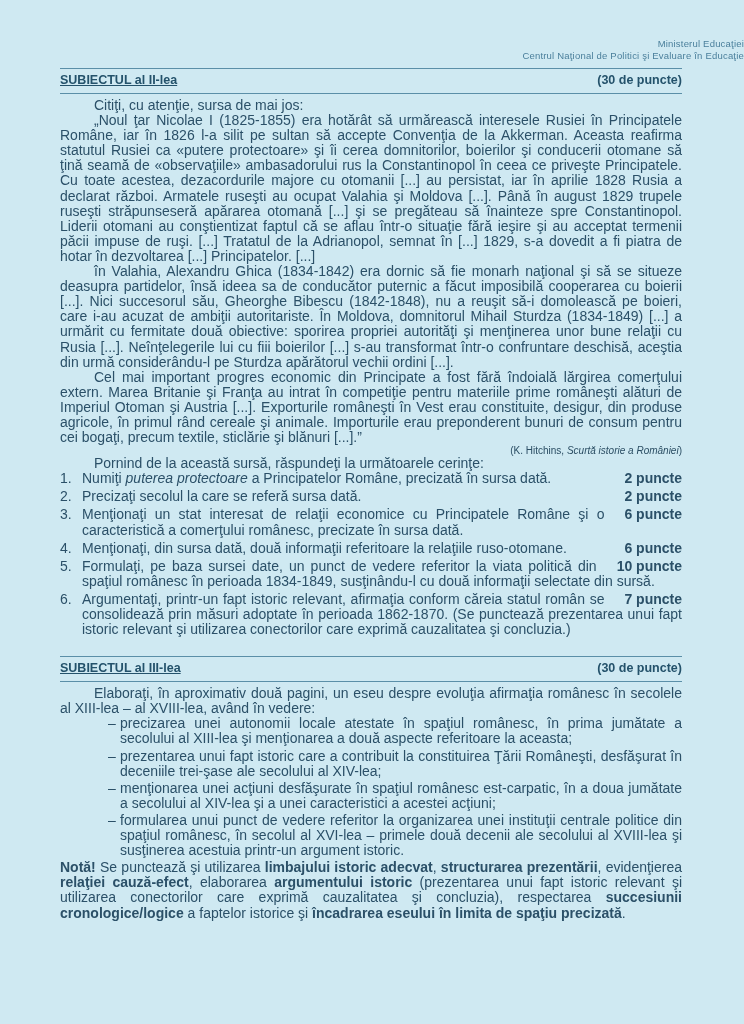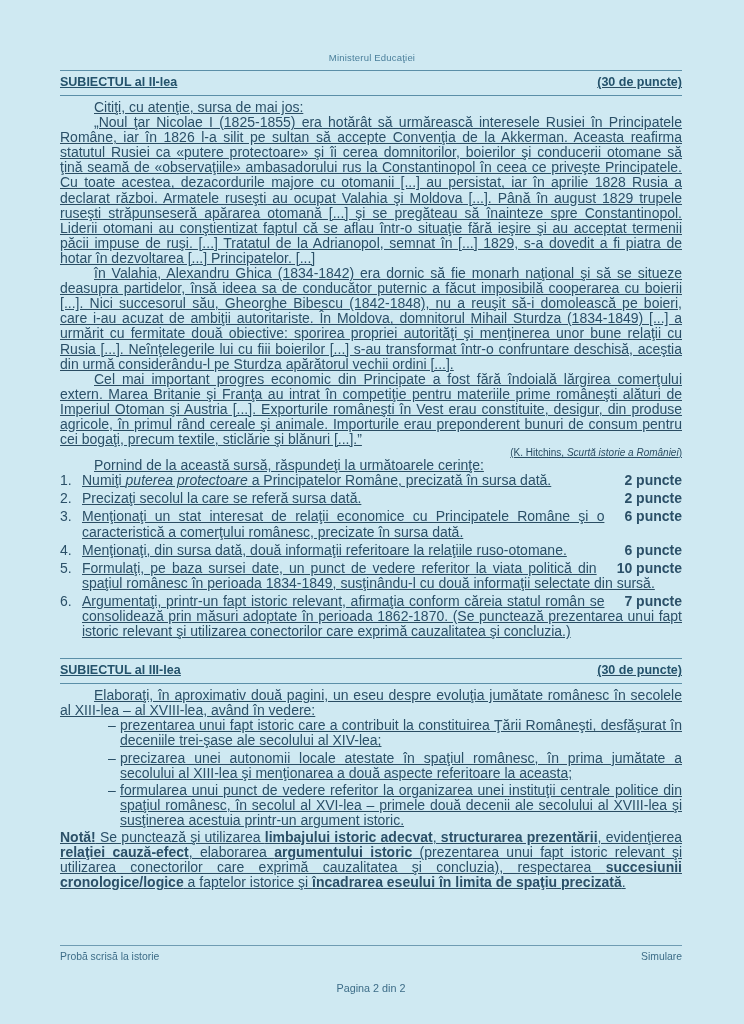--- a/index.html
+++ b/index.html
@@ -15,32 +15,31 @@
     overflow: hidden;
   }
   .page {
     position: relative;
     width: 744px;
     height: 1024px;
     box-sizing: border-box;
     padding: 0;
   }
   .header {
-    text-align: center;
+    text-align: right;
     font-size: 9.5px;
     line-height: 12px;
     color: #4a7f9b;
-    padding-top: 52px;
+    padding-top: 38px;
   }
   .header div {
     letter-spacing: 0.2px;
   }
   .content {
     margin: 0 62px 0 60px;
-    text-decoration: underline;
   }
   .rule {
     border: 0;
     border-top: 1px solid #5b8fa8;
     margin: 6px 0 4px 0;
   }
   .subject-line {
     display: flex;
     justify-content: space-between;
     align-items: baseline;
@@ -156,20 +155,21 @@
     bottom: 30px;
   }
 </style>
 </head>
 <body>
 
 <div class="page">
 
   <div class="header">
     <div>Ministerul Educaţiei</div>
+    <div>Centrul Naţional de Politici şi Evaluare în Educaţie</div>
   </div>
 
   <div class="content">
 
     <hr class="rule">
     <div class="subject-line">
       <span class="title">SUBIECTUL al II-lea</span>
       <span class="points">(30 de puncte)</span>
     </div>
     <hr class="rule">
@@ -215,34 +215,27 @@
 
     <div class="sec3-spacer"></div>
 
     <hr class="rule">
     <div class="subject-line">
       <span class="title">SUBIECTUL al III-lea</span>
       <span class="points">(30 de puncte)</span>
     </div>
     <hr class="rule">
 
-    <div class="txt essay-intro">Elaboraţi, în aproximativ două pagini, un eseu despre evoluţia jumătate românesc în secolele al XIII-lea – al XVIII-lea, având în vedere:</div>
+    <div class="txt essay-intro">Elaboraţi, în aproximativ două pagini, un eseu despre evoluţia afirmaţia românesc în secolele al XIII-lea – al XVIII-lea, având în vedere:</div>
 
     <ul class="bullets">
+      <li>precizarea unei autonomii locale atestate în spaţiul românesc, în prima jumătate a secolului al XIII-lea şi menţionarea a două aspecte referitoare la aceasta;</li>
       <li>prezentarea unui fapt istoric care a contribuit la constituirea Ţării Româneşti, desfăşurat în deceniile trei-şase ale secolului al XIV-lea;</li>
-      <li>precizarea unei autonomii locale atestate în spaţiul românesc, în prima jumătate a secolului al XIII-lea şi menţionarea a două aspecte referitoare la aceasta;</li>
+      <li>menţionarea unei acţiuni desfăşurate în spaţiul românesc est-carpatic, în a doua jumătate a secolului al XIV-lea şi a unei caracteristici a acestei acţiuni;</li>
       <li>formularea unui punct de vedere referitor la organizarea unei instituţii centrale politice din spaţiul românesc, în secolul al XVI-lea – primele două decenii ale secolului al XVIII-lea şi susţinerea acestuia printr-un argument istoric.</li>
     </ul>
 
     <div class="txt note"><span class="bold">Notă!</span><span> Se punctează şi utilizarea </span><span class="bold">limbajului istoric adecvat</span><span>, </span><span class="bold">structurarea prezentării</span><span>, evidenţierea </span><span class="bold">relaţiei cauză-efect</span><span>, elaborarea </span><span class="bold">argumentului istoric</span><span> (prezentarea unui fapt istoric relevant şi utilizarea conectorilor care exprimă cauzalitatea şi concluzia), respectarea </span><span class="bold">succesiunii cronologice/logice</span><span> a faptelor istorice şi </span><span class="bold">încadrarea eseului în limita de spaţiu precizată</span><span>.</span></div>
 
   </div>
 
-  <div class="footer-wrap">
-    <hr class="footer-rule">
-    <div class="footer">
-      <span>Probă scrisă la istorie</span>
-      <span>Simulare</span>
-    </div>
-    <div class="pagenum">Pagina 2 din 2</div>
-  </div>
 
 </div>
 
 </body></html>

